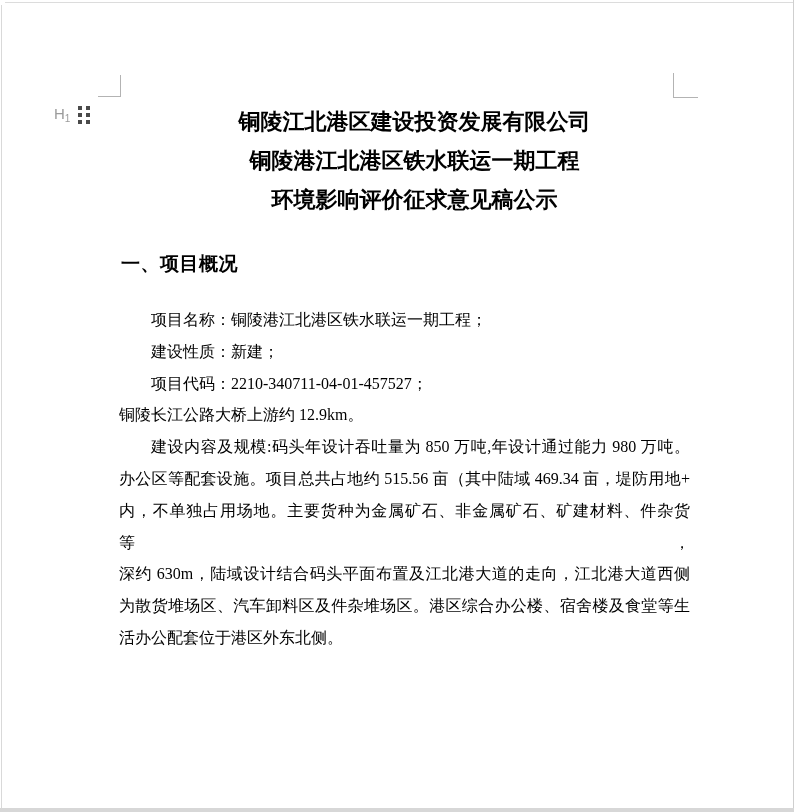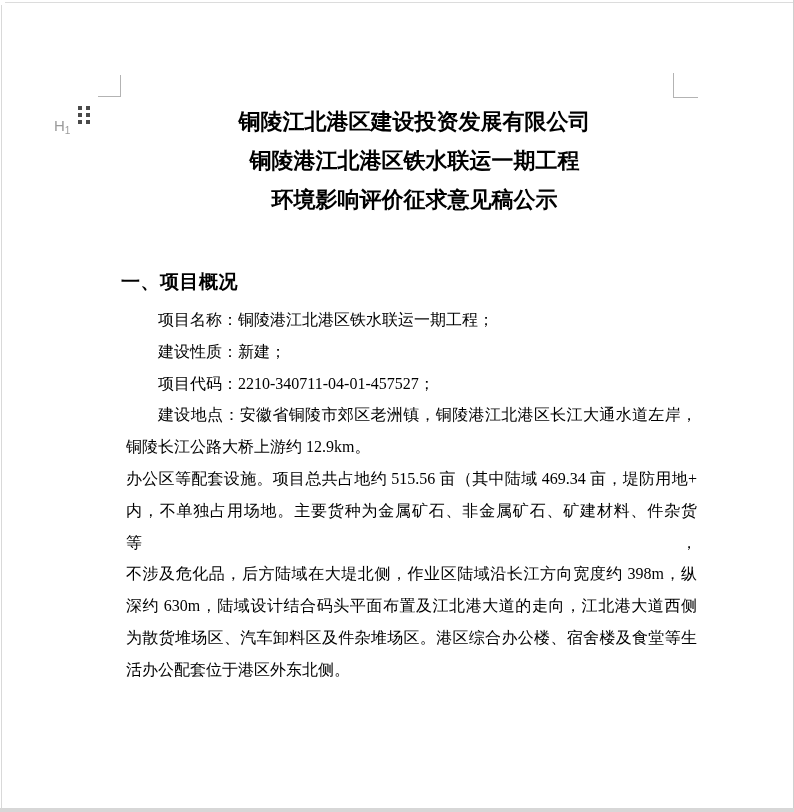--- a/index.html
+++ b/index.html
@@ -29,47 +29,47 @@
   }
   .crop-tr {
     position: absolute; left: 673px; top: 73px; width: 24px; height: 24px;
     border-left: 1px solid #b3b3b3; border-bottom: 1px solid #b3b3b3;
   }
 
   
   .heading-badge {
     position: absolute; left: 54px; top: 105px;
     font-family: "Liberation Sans", sans-serif;
-    font-size: 15px; line-height: 18px; color: #9b9b9b; margin-top: 12px;
+    font-size: 15px; line-height: 18px; color: #9b9b9b;
   }
   .heading-badge .lvl { font-size: 10px; vertical-align: -3px; }
   .drag-handle {
     position: absolute; left: 78px; top: 106px;
     display: grid;
     grid-template-columns: 4px 4px;
     grid-template-rows: 4px 4px 4px;
     column-gap: 4px; row-gap: 3px;
     cursor: grab;
   }
   .drag-handle .dot { width: 4px; height: 4px; background: #4a4a4a; }
 
   
   .doc-title {
     position: absolute; left: 129px; top: 102px; width: 571px;
     text-align: center; font-weight: bold;
     font-size: 22px; line-height: 39px;
   }
   .section-heading {
-    position: absolute; left: 121px; top: 271px; width: 569px;
+    position: absolute; left: 121px; top: 253px; width: 569px;
     font-weight: bold; font-size: 19px; line-height: 22px;
     letter-spacing: 0.5px;
   }
   .doc-body {
     position: absolute; left: 119px; top: 304px; width: 571px;
-    font-size: 16px; line-height: 31.8px; margin-left: 7px;
+    font-size: 16px; line-height: 31.8px;
   }
   .doc-body .line { text-align: left; white-space: nowrap; }
   .doc-body .line.fill { white-space: normal; text-align: justify; text-align-last: justify; }
   .doc-body .line.first { text-indent: 2em; }
 </style>
 </head>
 <body>
 
 <div class="edge-top"></div>
 <div class="edge-left"></div>
@@ -94,21 +94,20 @@
   <div>铜陵港江北港区铁水联运一期工程</div>
   <div>环境影响评价征求意见稿公示</div>
 </div>
 
 <div class="section-heading">一、项目概况</div>
 
 <div class="doc-body">
     <div class="line first">项目名称：铜陵港江北港区铁水联运一期工程；</div>
     <div class="line first">建设性质：新建；</div>
     <div class="line first">项目代码：2210-340711-04-01-457527；</div>
-    <div class="line first fill">建设地点：安徽省铜陵市郊区老洲镇，铜陵港江北港区长江大通水道左岸，</div>
     <div class="line">铜陵长江公路大桥上游约 12.9km。</div>
+    <div class="line first fill">建设内容及规模:码头年设计吞吐量为 850 万吨,年设计通过能力 980 万吨。</div>
     <div class="line fill">办公区等配套设施。项目总共占地约 515.56 亩（其中陆域 469.34 亩，堤防用地+</div>
     <div class="line fill">内，不单独占用场地。主要货种为金属矿石、非金属矿石、矿建材料、件杂货等，</div>
-    <div class="line fill">不涉及危化品，后方陆域在大堤北侧，作业区陆域沿长江方向宽度约 398m，纵</div>
     <div class="line fill">深约 630m，陆域设计结合码头平面布置及江北港大道的走向，江北港大道西侧</div>
     <div class="line fill">为散货堆场区、汽车卸料区及件杂堆场区。港区综合办公楼、宿舍楼及食堂等生</div>
     <div class="line">活办公配套位于港区外东北侧。</div>
   </div>
 
 </body></html>

